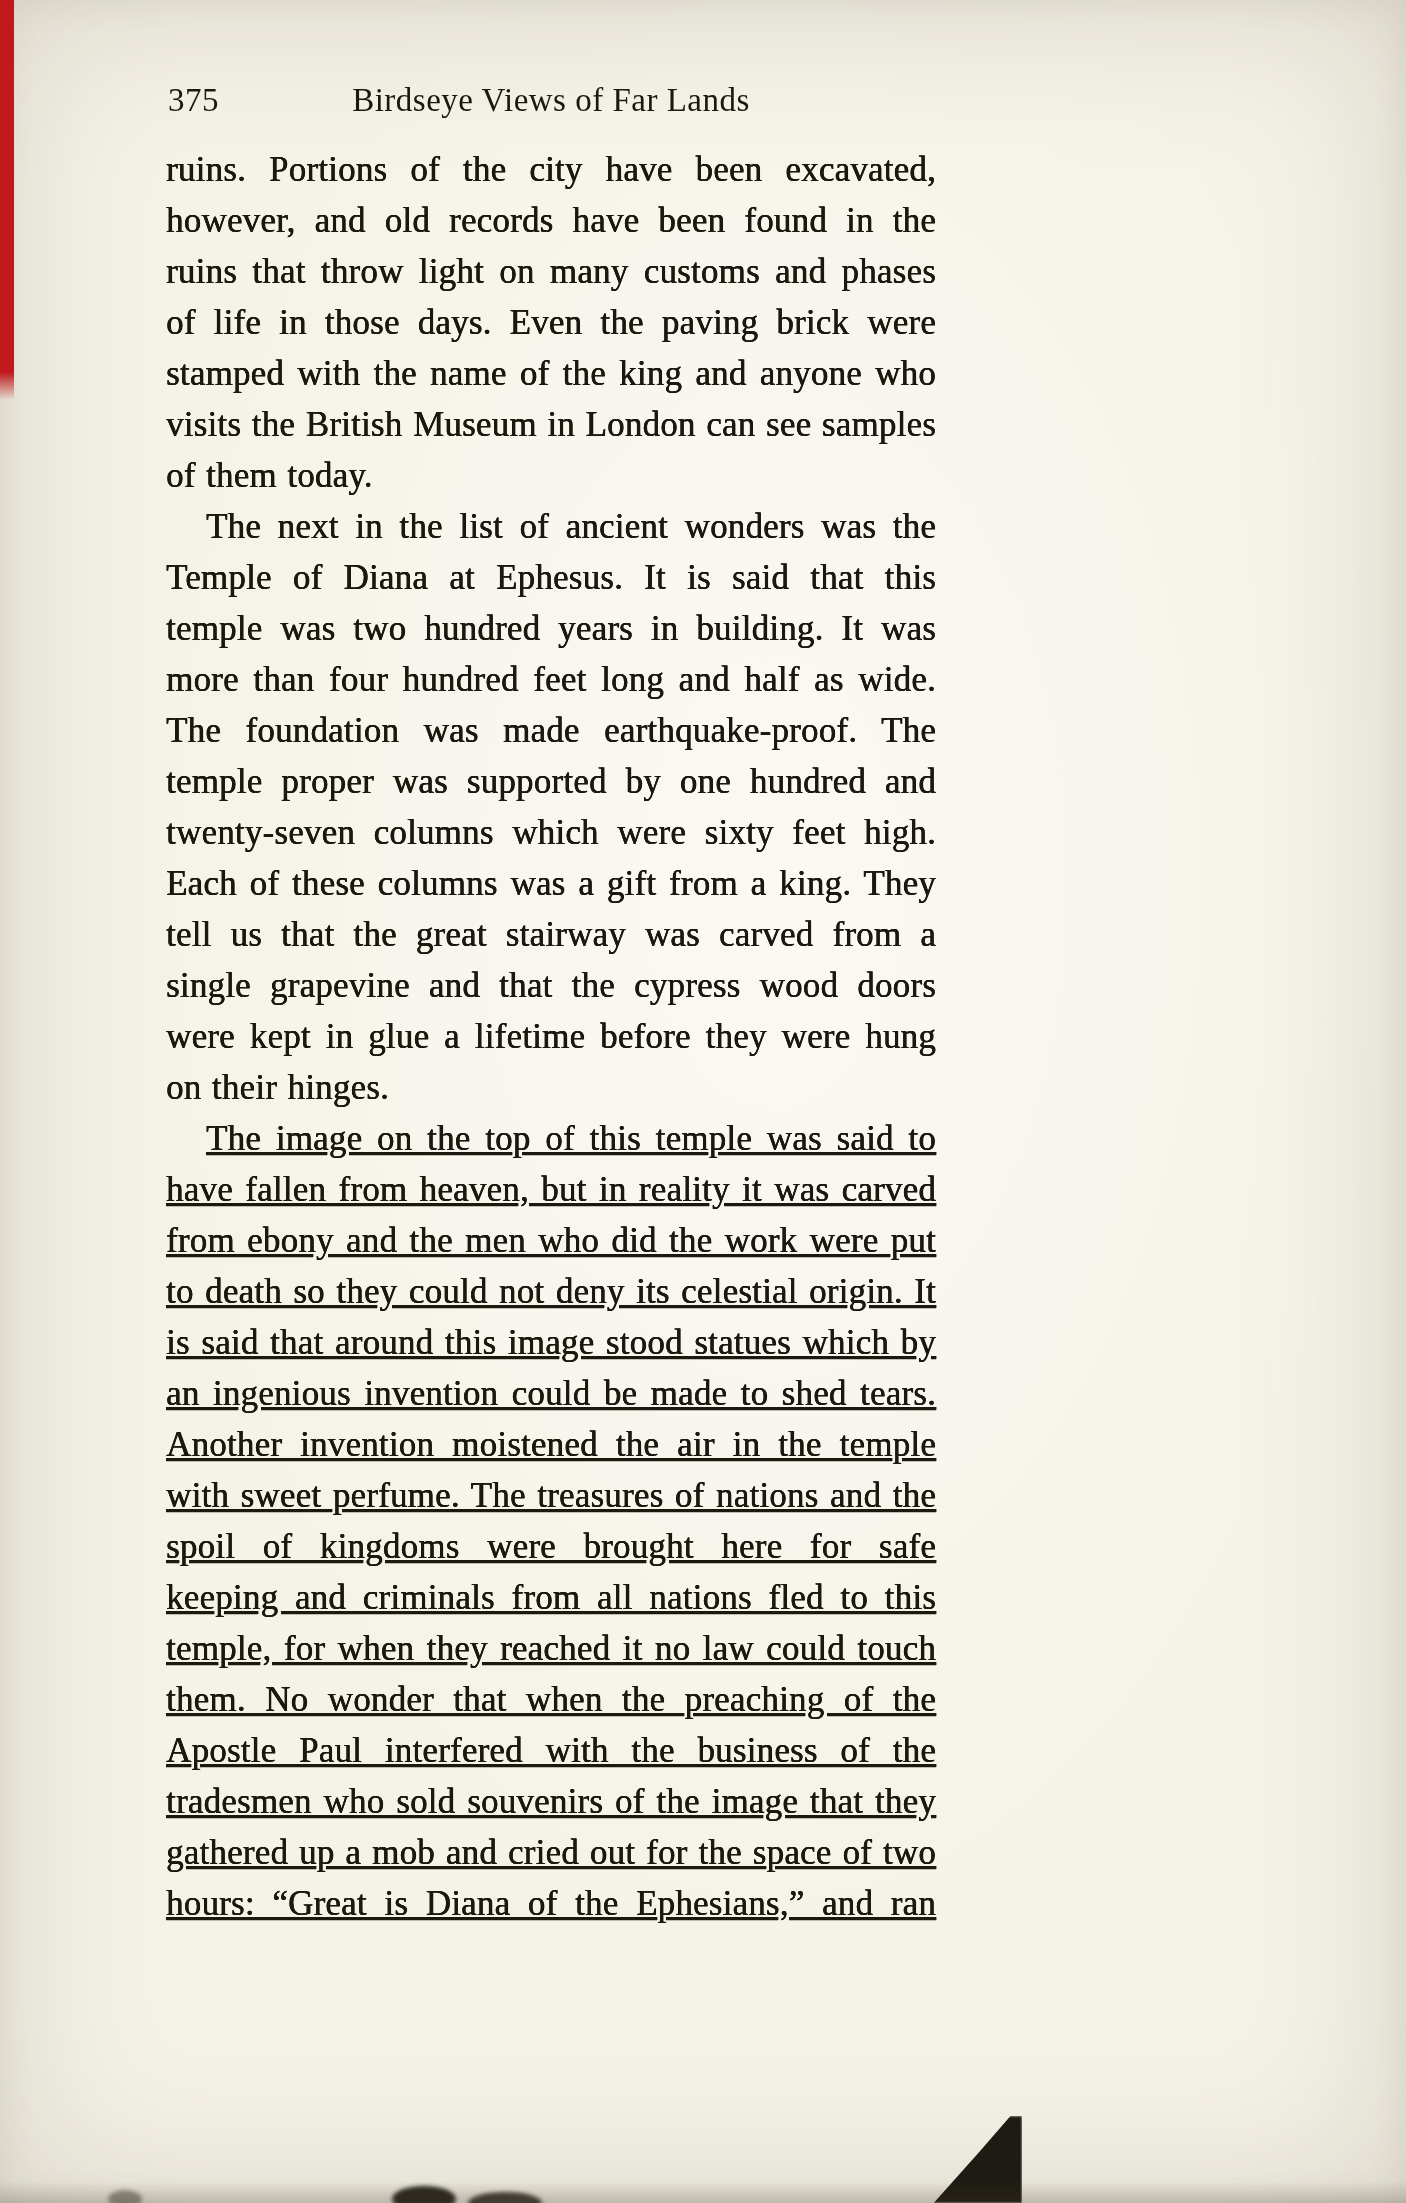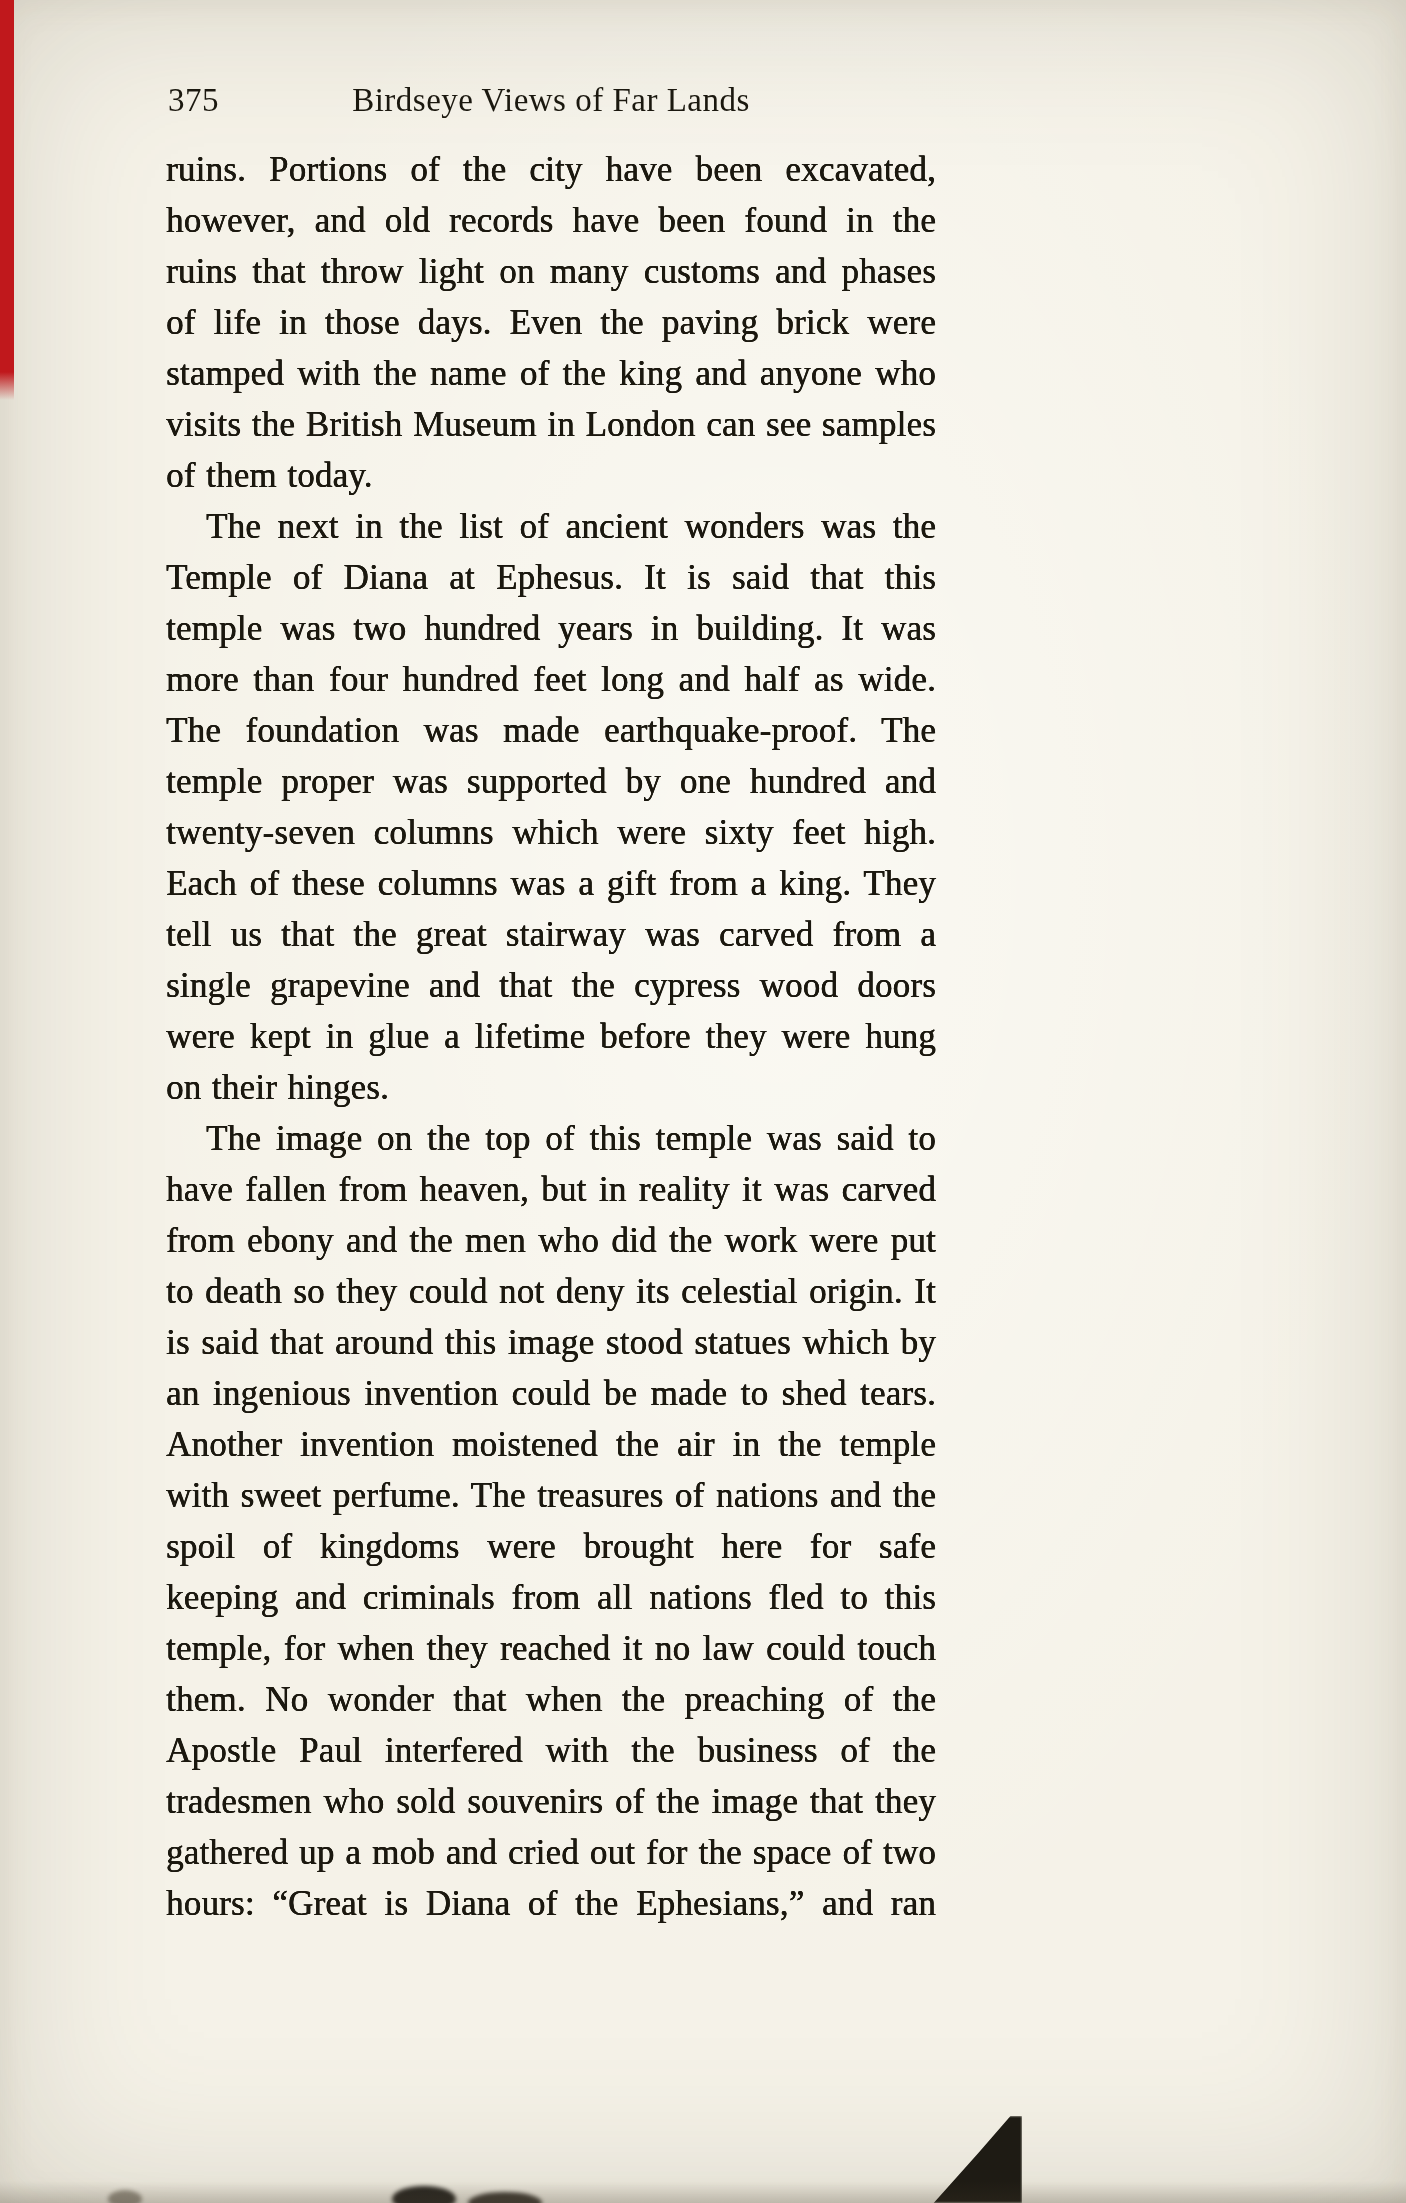--- a/index.html
+++ b/index.html
@@ -28,21 +28,21 @@
   .body-text{
     margin-top:12px;
     font-size:35px;line-height:51px;
     text-align:justify;
     letter-spacing:.2px;
     word-spacing:1.5px;
     text-shadow:.4px 0 0 currentColor, 0 .25px 0 currentColor; 
   }
   p.para{margin:0;}
   p.indent{text-indent:40px;}
-  p.runover{text-align-last:justify;} 
+  p.runover{text-align-last:justify;text-decoration:underline;} 
 
   
   .red-strip{
     position:absolute;left:0;top:0;width:14px;height:400px;
     background:linear-gradient(to bottom, var(--red-strip) 0%, var(--red-strip) 93%, rgba(192,24,28,0) 100%);
   }
   .corner-blot{
     position:absolute;left:926px;top:2116px;width:96px;height:87px;
     background:#1e1b14;
     clip-path:polygon(8% 100%, 55% 42%, 88% 0%, 100% 0%, 100% 100%);

